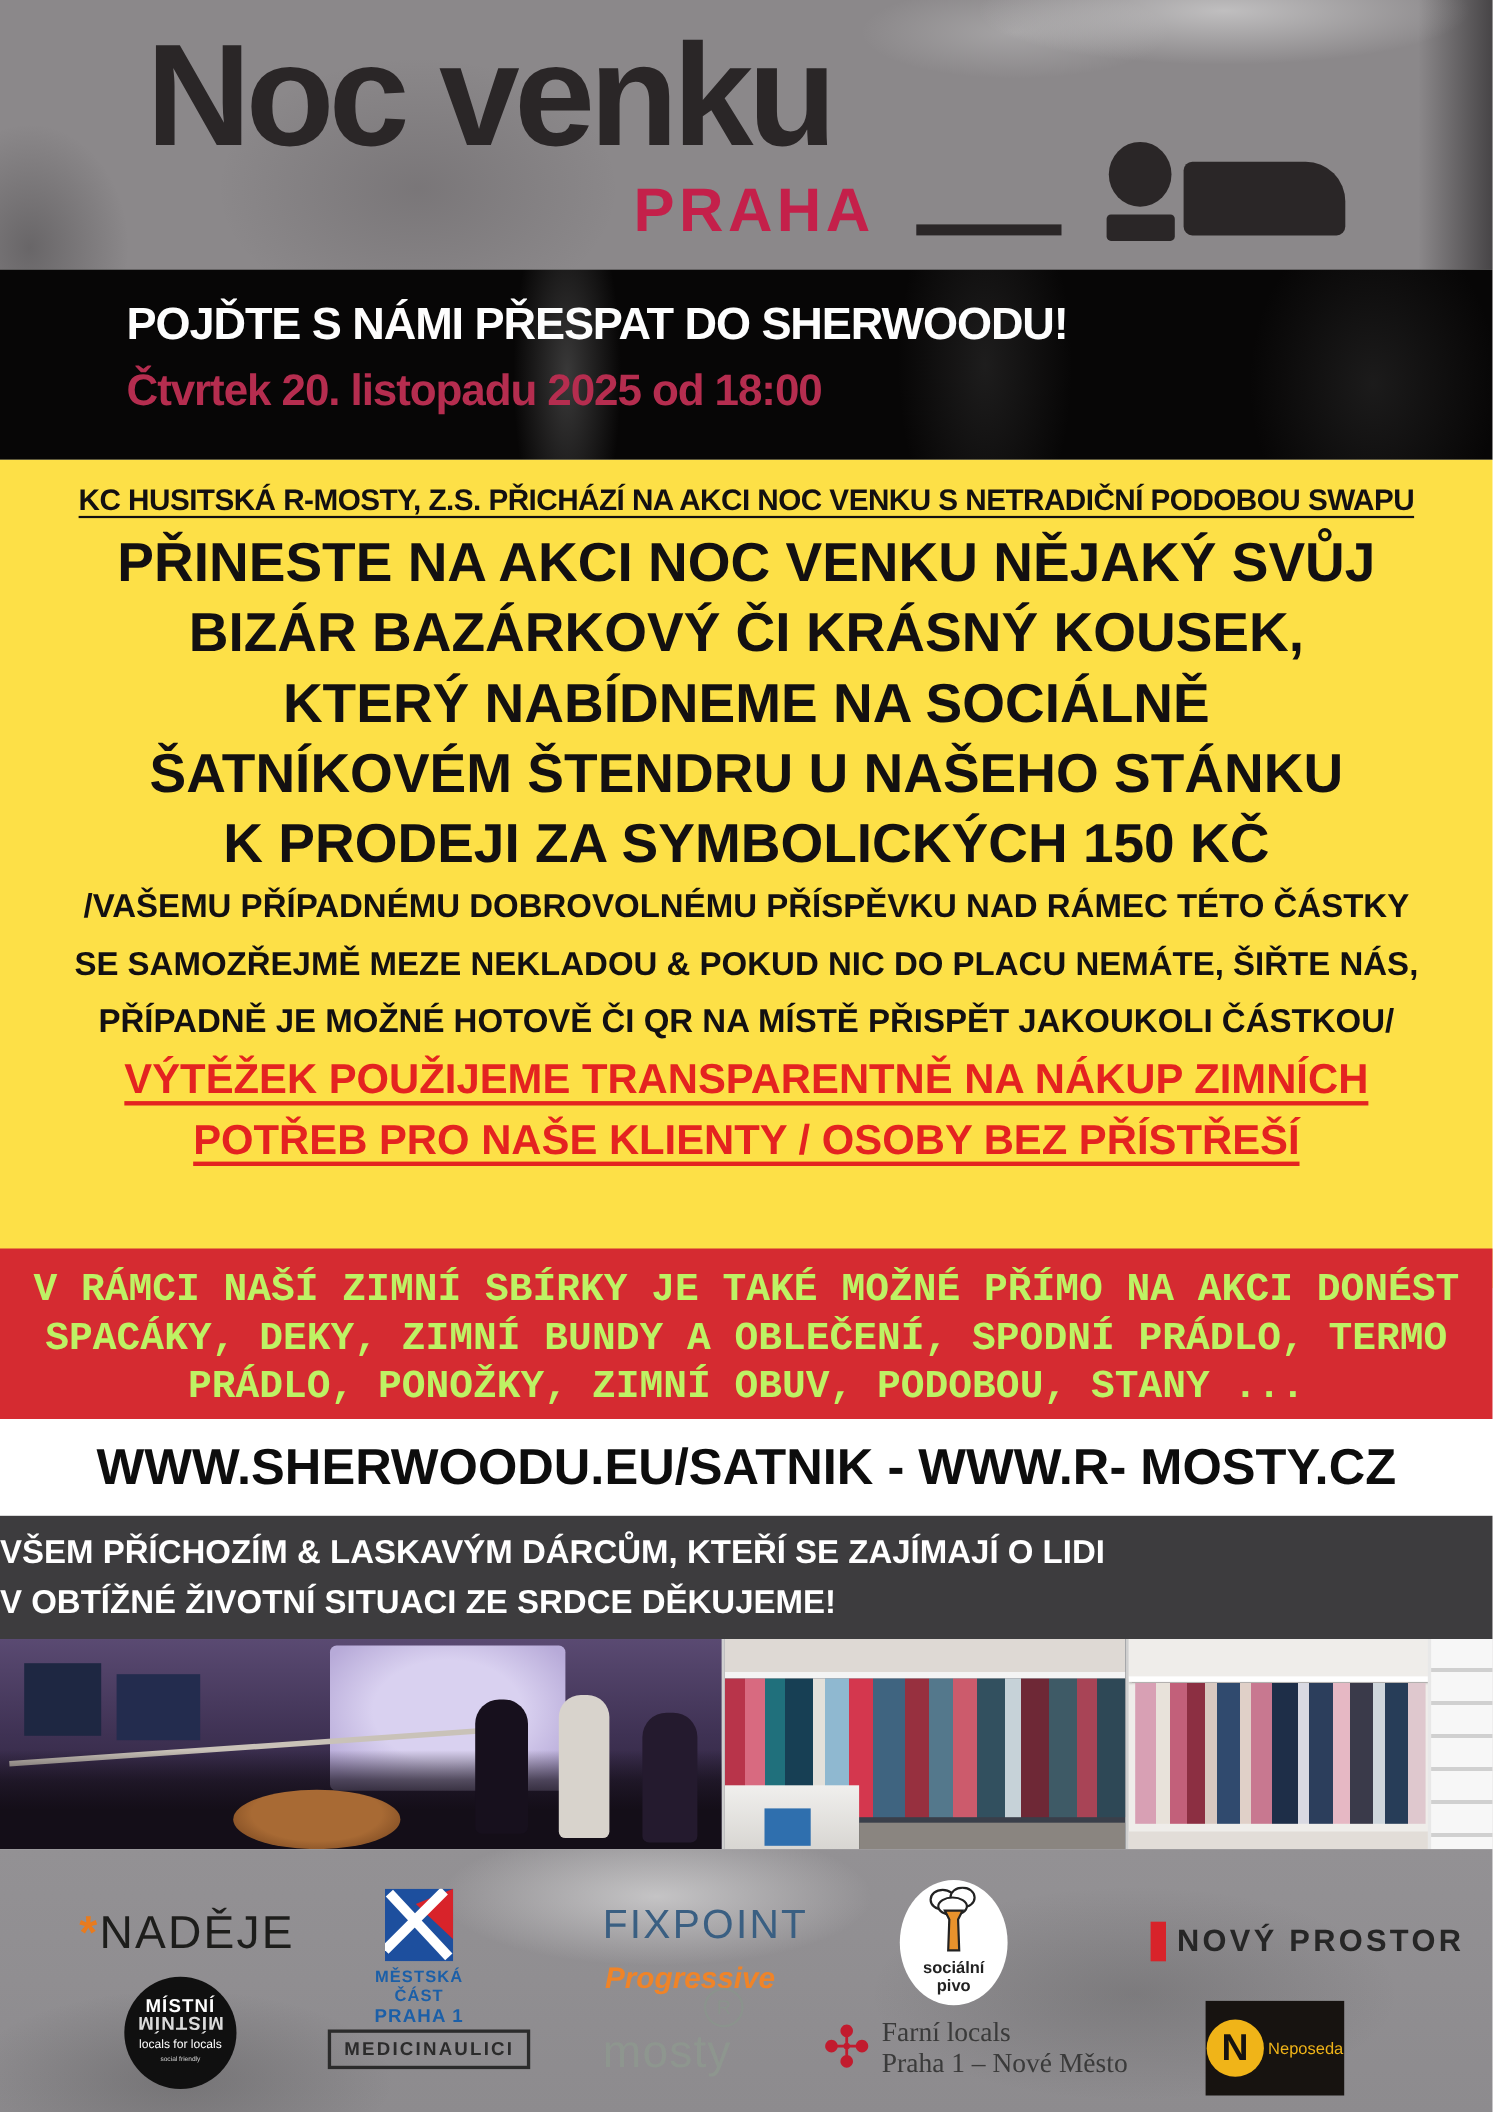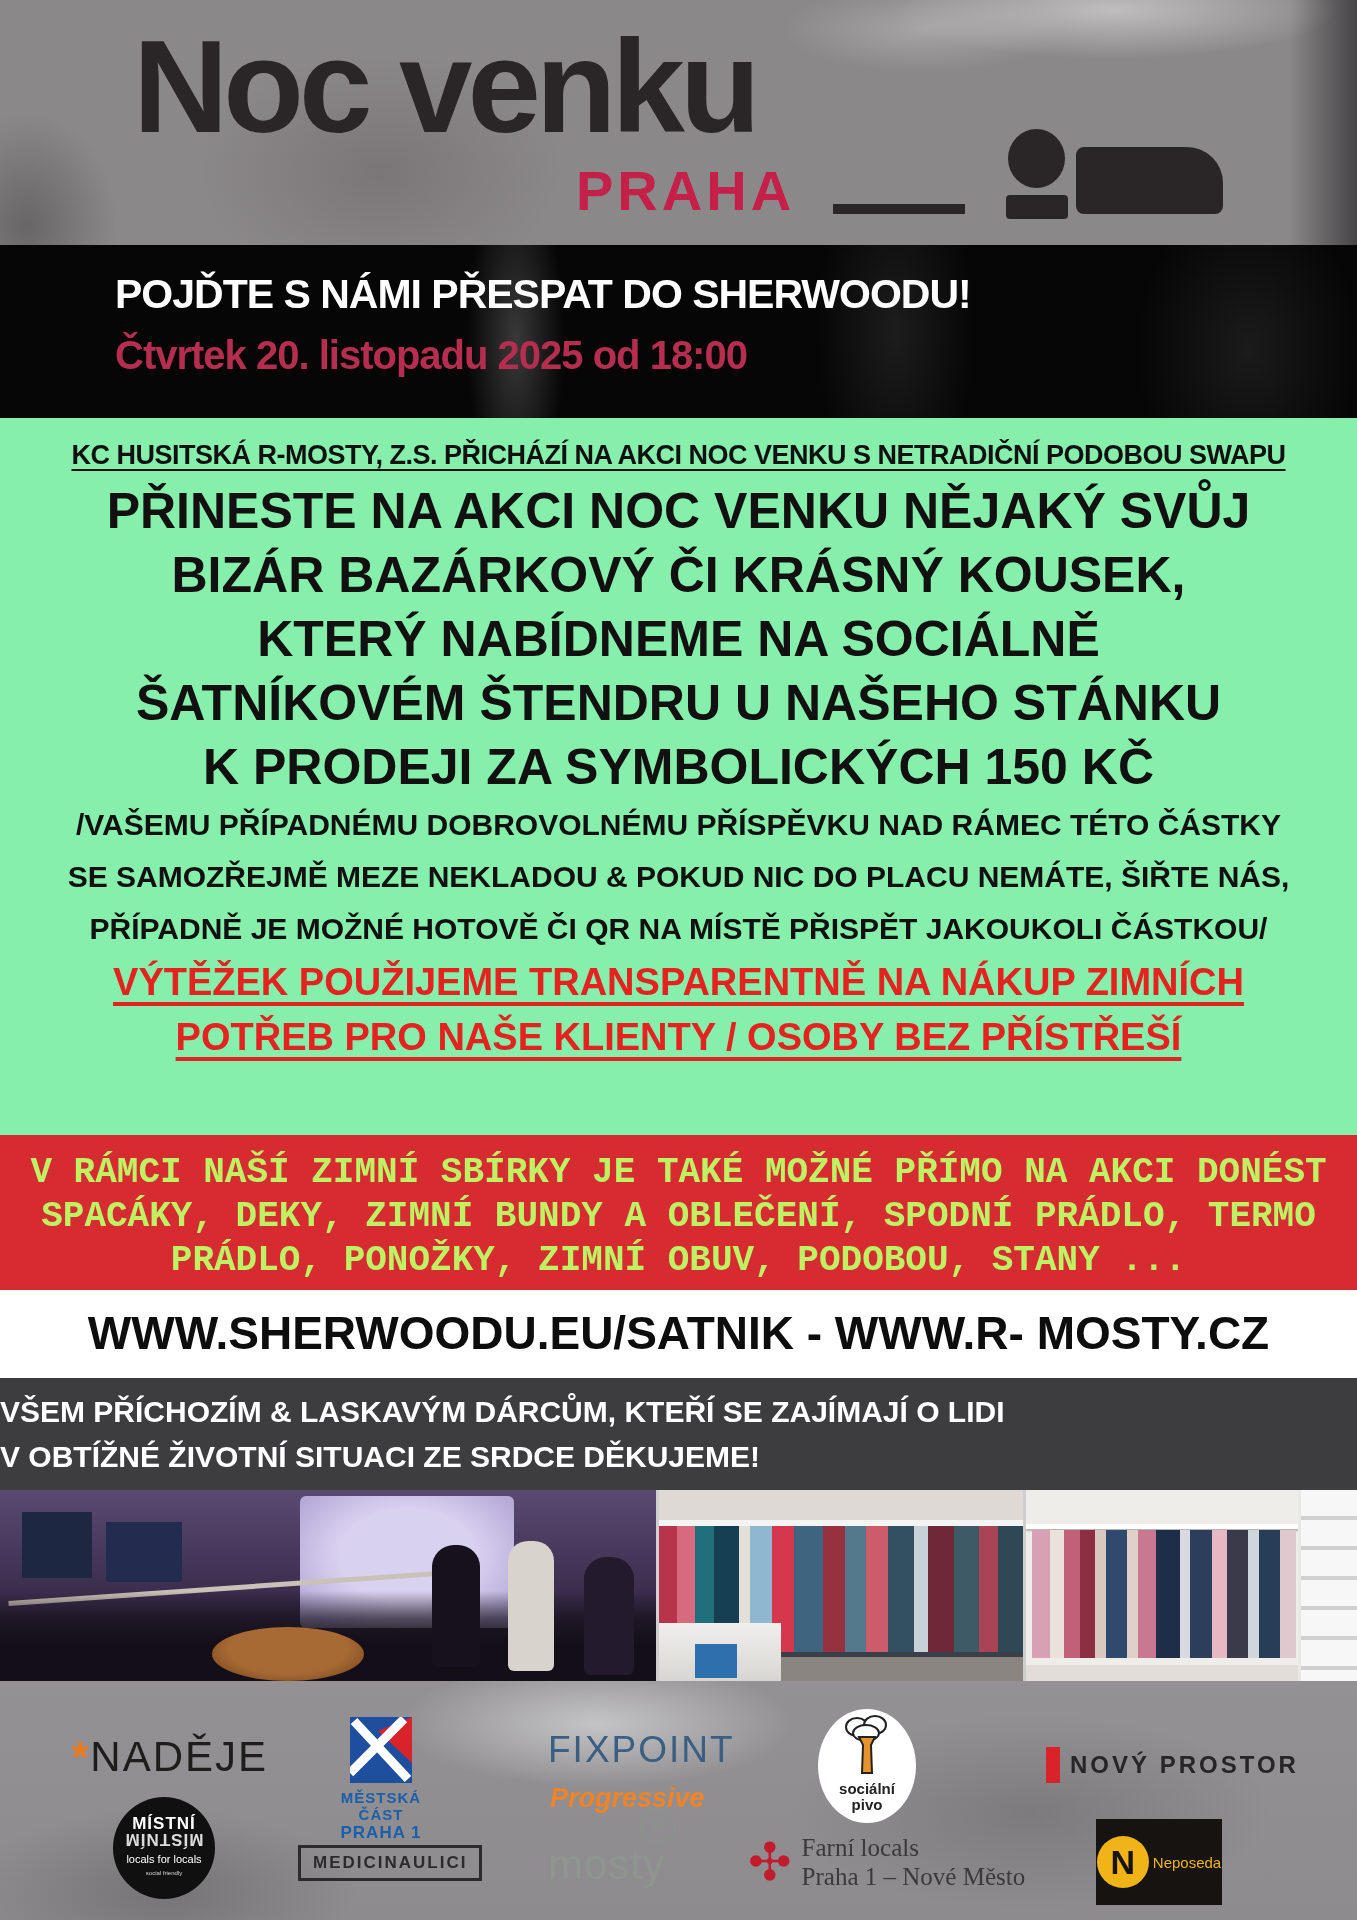--- a/index.html
+++ b/index.html
@@ -33,21 +33,21 @@
     background:
       radial-gradient(ellipse 70px 240px at 38% 55%, rgba(175,175,175,.30), rgba(175,175,175,0) 70%),
       radial-gradient(ellipse 110px 240px at 66% 50%, rgba(120,120,120,.20), rgba(120,120,120,0) 72%),
       radial-gradient(ellipse 150px 200px at 92% 60%, rgba(90,90,90,.25), rgba(90,90,90,0) 75%),
       linear-gradient(#070606,#070606);
   }
   .banner-heading{left:115px;top:26px;font-size:41px;font-weight:bold;letter-spacing:-1px;color:#fdfdfd;}
   .banner-date{left:115px;top:88px;font-size:40px;font-weight:bold;letter-spacing:-1px;color:#b52d4f;}
 
   
-  .content{left:0;top:418px;width:1357px;height:753px;background:#86efac;text-align:center;color:#131011;}
+  .content{left:0;top:418px;width:1357px;height:753px;background:#fde047;text-align:center;color:#131011;}
   .kc-line{padding-top:22px;font-size:27px;font-weight:bold;letter-spacing:-0.5px;text-decoration:underline;text-decoration-thickness:2px;text-underline-offset:5px;margin-bottom:8px;}
   .big-line{font-size:50px;line-height:64px;font-weight:bold;letter-spacing:0px;}
   .detail-line{font-size:30px;line-height:52px;font-weight:bold;}
   .red-line{font-size:38px;line-height:55px;font-weight:bold;color:#e42320;text-decoration:underline;text-decoration-thickness:4px;text-underline-offset:7px;}
 
   
   .redband{left:0;top:1135px;width:1357px;height:155px;background:#d52b31;text-align:center;}
   .redband-line{font-size:36px;line-height:44px;font-weight:bold;color:#bef264;font-family:Liberation Mono, monospace;}
   .redband-inner{padding-top:16px;}
 
@@ -101,21 +101,21 @@
   .praha1-flag{display:block;margin:0 auto;}
   .praha1-cap1{font-size:15px;font-weight:bold;color:#1b5fa8;letter-spacing:1px;margin-top:6px;}
   .praha1-cap2{font-size:17px;font-weight:bold;color:#1b5fa8;letter-spacing:1px;}
   .fixpoint{left:548px;top:48px;}
   .fixpoint-main{font-size:37px;letter-spacing:2px;color:#3a5f82;}
   .fixpoint-sub{font-size:27px;font-style:italic;font-weight:bold;color:#f08428;margin-top:12px;margin-left:2px;}
   .socpivo{left:818px;top:28px;width:98px;height:114px;border-radius:50%;background:#fff;text-align:center;}
   .socpivo-text{font-size:15px;font-weight:bold;color:#222;line-height:16px;}
   .novyprostor{left:1046px;top:66px;display:flex;align-items:center;}
   .np-bar{width:14px;height:36px;background:#d8232a;margin-right:10px;}
-  .np-text{font-size:24px;font-weight:bold;letter-spacing:3px;color:#262626;}
+  .np-text{font-size:28px;font-weight:bold;letter-spacing:3px;color:#262626;}
   .mistni{left:113px;top:116px;width:102px;height:102px;border-radius:50%;background:#101010;color:#fff;text-align:center;overflow:hidden;}
   .mistni-word{font-size:17px;font-weight:bold;letter-spacing:1px;line-height:17px;margin-top:18px;}
   .mistni-mirror{font-size:17px;font-weight:bold;letter-spacing:1px;line-height:15px;transform:rotate(180deg);opacity:.85;}
   .mistni-sub{font-size:11px;margin-top:6px;}
   .mistni-tag{font-size:6px;opacity:.8;margin-top:5px;}
   .medicina{left:298px;top:164px;border:3px solid #2b2b2b;padding:5px 12px;font-size:17px;font-weight:bold;letter-spacing:2px;color:#2b2b2b;}
   .mosty{left:548px;top:112px;width:130px;}
   .mosty-reg{position:absolute;left:92px;top:14px;width:32px;height:32px;border:2px solid #8b938d;border-radius:50%;font-size:18px;color:#8b938d;text-align:center;line-height:32px;}
   .mosty-word{position:absolute;left:0;top:48px;font-size:42px;color:#8e968f;letter-spacing:1px;}
   .farni{left:748px;top:152px;display:flex;align-items:center;}

